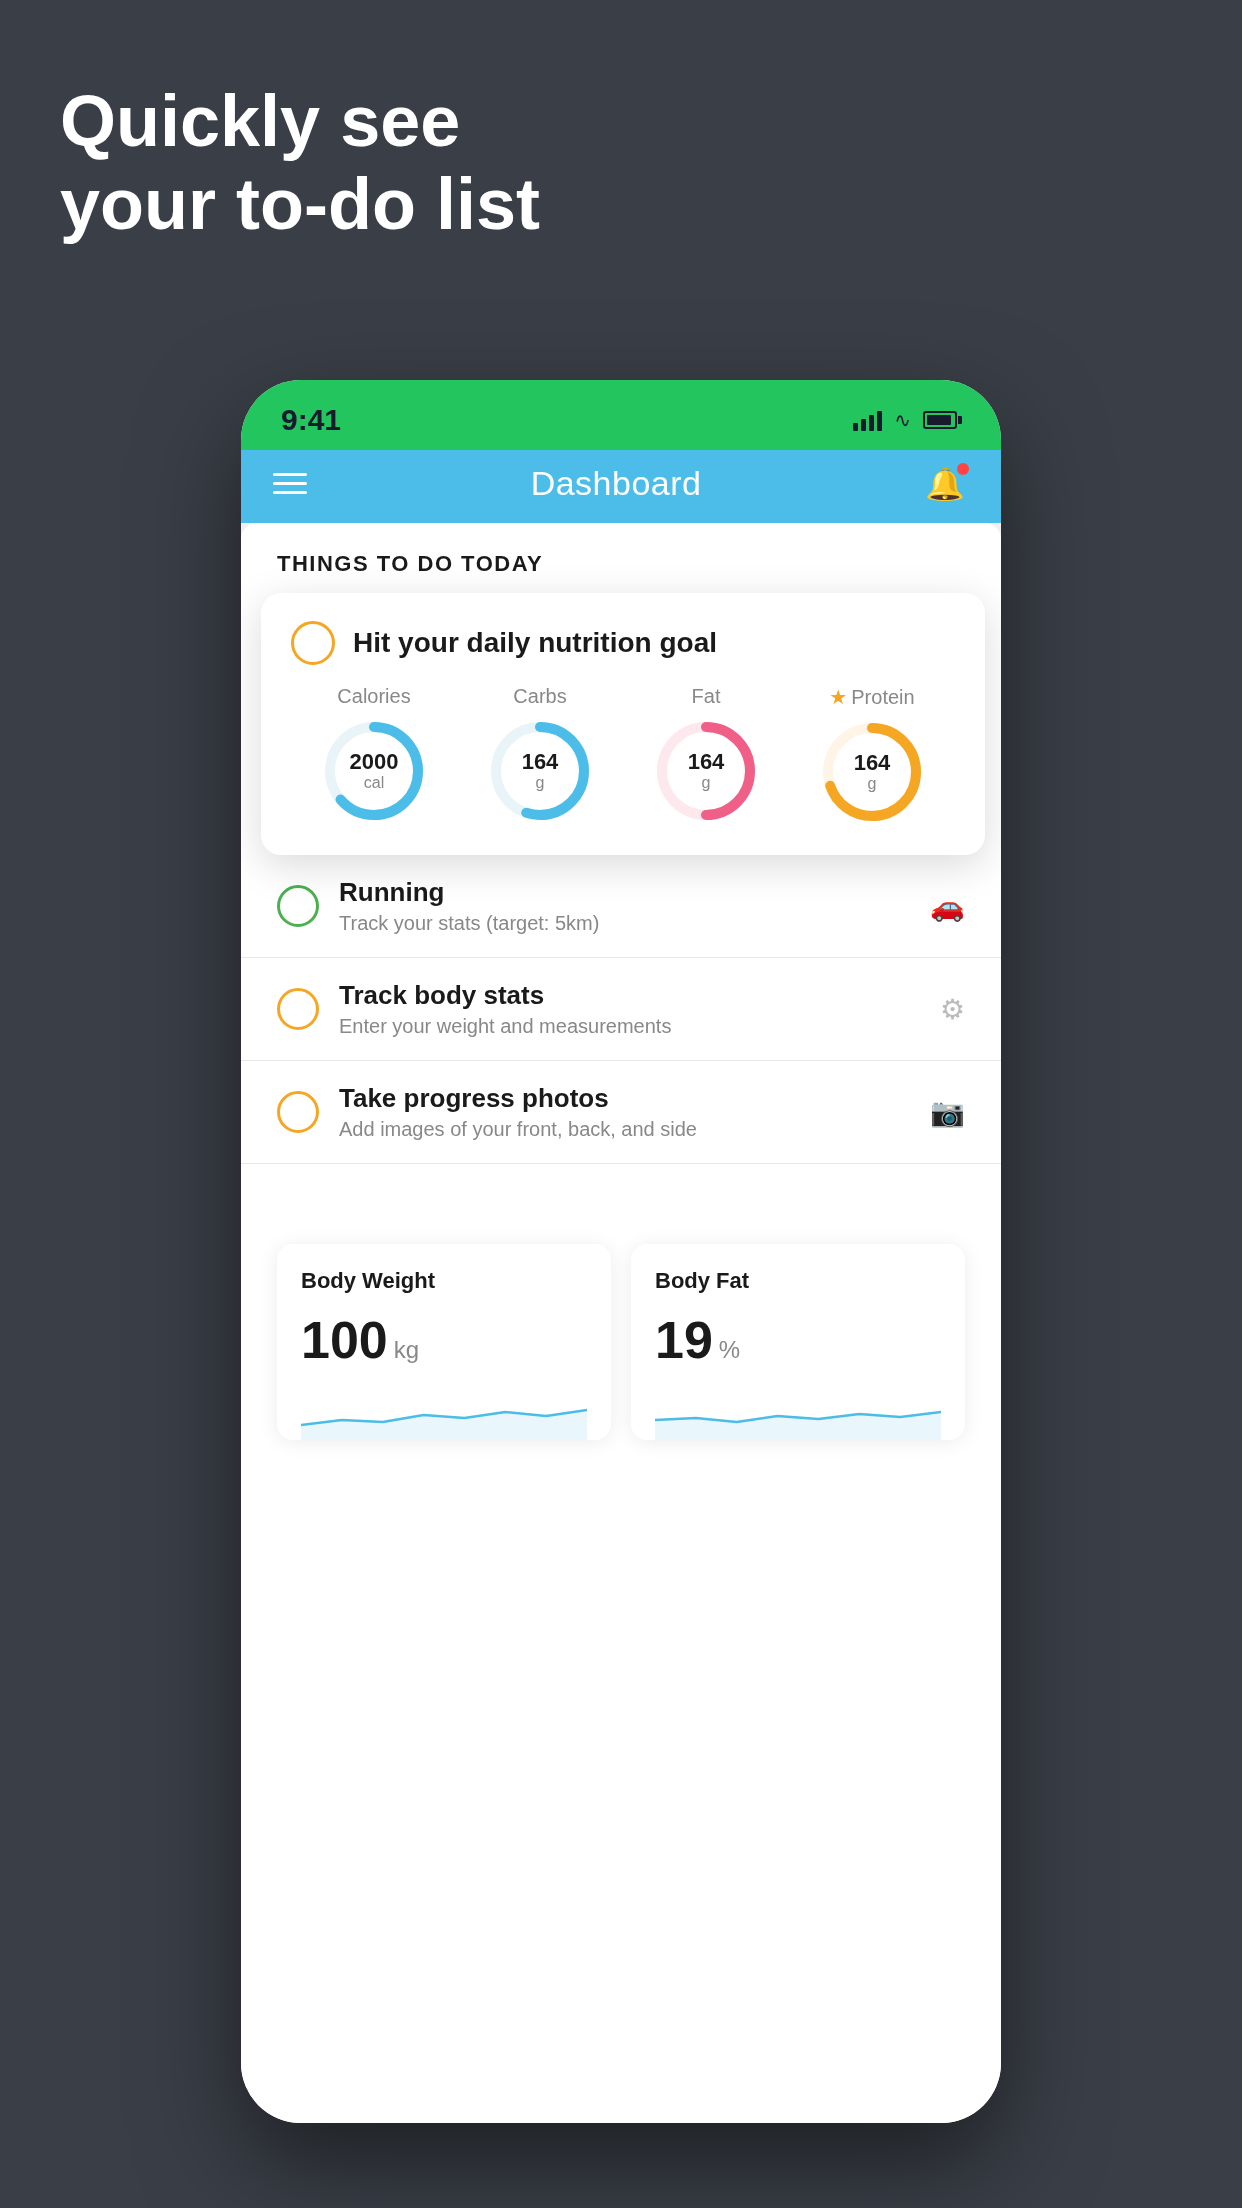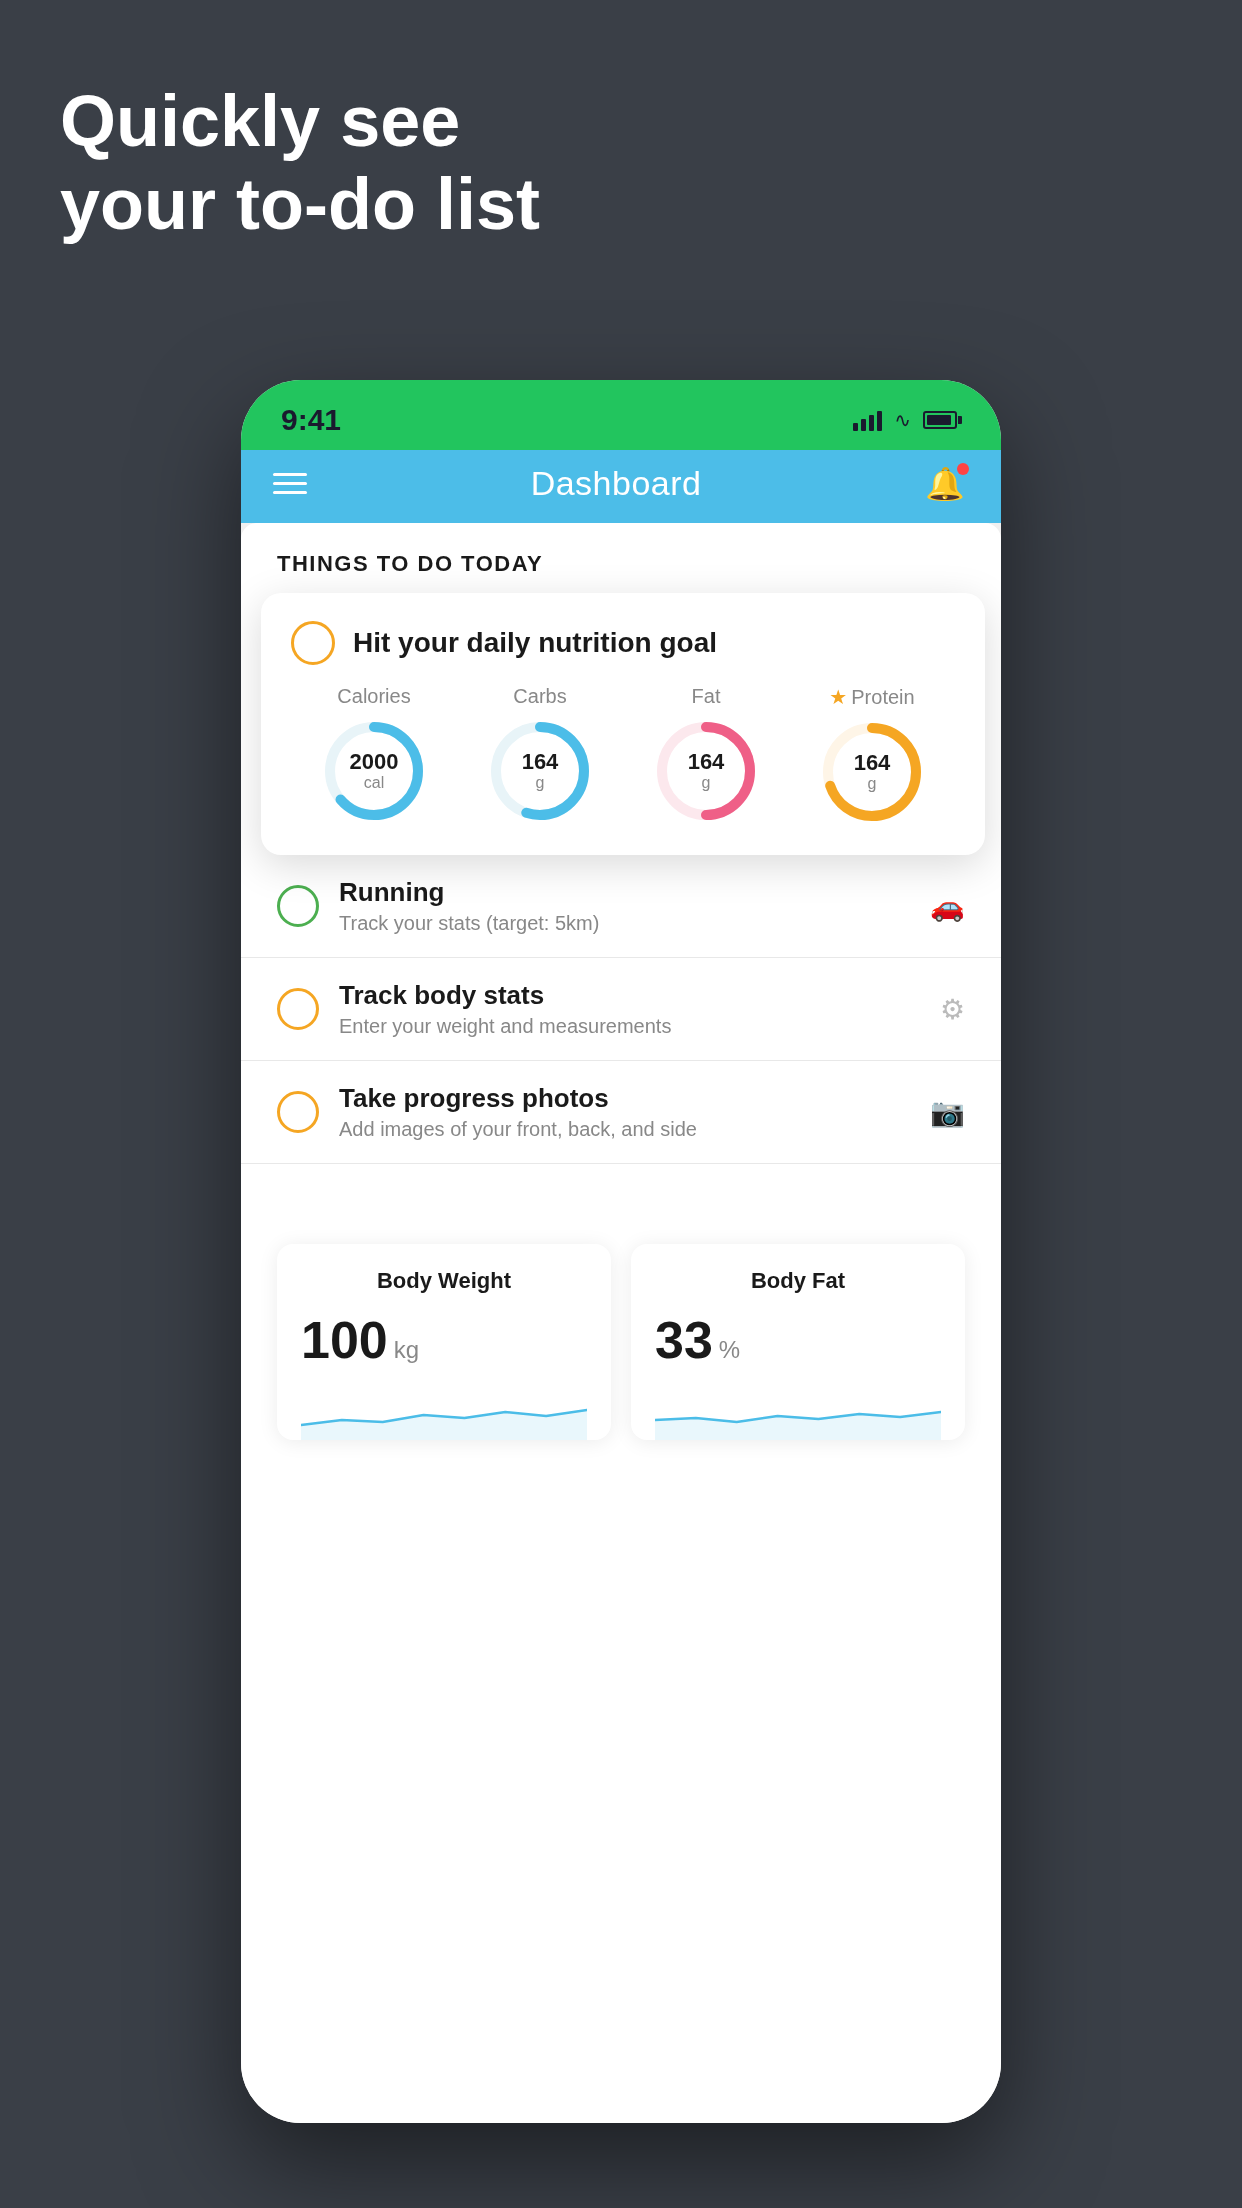--- a/index.html
+++ b/index.html
@@ -321,21 +321,20 @@
       font-weight: 800;
       letter-spacing: 1.5px;
       color: #1a1a1a;
       text-transform: uppercase;
       margin-bottom: 20px;
     }
 
     .progress-cards {
       display: flex;
       gap: 20px;
-      text-align: center;
     }
 
     .progress-card {
       flex: 1;
       background: white;
       border-radius: 16px;
       padding: 24px 24px 0 24px;
       box-shadow: 0 2px 20px rgba(0,0,0,0.08);
       overflow: hidden;
     }
@@ -533,21 +532,21 @@
               <svg viewBox="0 0 280 50" preserveAspectRatio="none">
                 <polyline points="0,35 40,30 80,32 120,25 160,28 200,22 240,26 280,20" fill="none" stroke="#4cbde8" stroke-width="2.5" stroke-linecap="round" stroke-linejoin="round"></polyline>
                 <polyline points="0,35 40,30 80,32 120,25 160,28 200,22 240,26 280,20 280,50 0,50" fill="rgba(76,189,232,0.12)" stroke="none"></polyline>
               </svg>
             </div>
           </div>
 
           <div class="progress-card">
             <div class="progress-card-title">Body Fat</div>
             <div class="progress-value">
-              <span class="progress-number">33</span>
+              <span class="progress-number">19</span>
               <span class="progress-unit">%</span>
             </div>
             <div class="mini-chart">
               <svg viewBox="0 0 280 50" preserveAspectRatio="none">
                 <polyline points="0,30 40,28 80,32 120,26 160,29 200,24 240,27 280,22" fill="none" stroke="#4cbde8" stroke-width="2.5" stroke-linecap="round" stroke-linejoin="round"></polyline>
                 <polyline points="0,30 40,28 80,32 120,26 160,29 200,24 240,27 280,22 280,50 0,50" fill="rgba(76,189,232,0.12)" stroke="none"></polyline>
               </svg>
             </div>
           </div>
 

